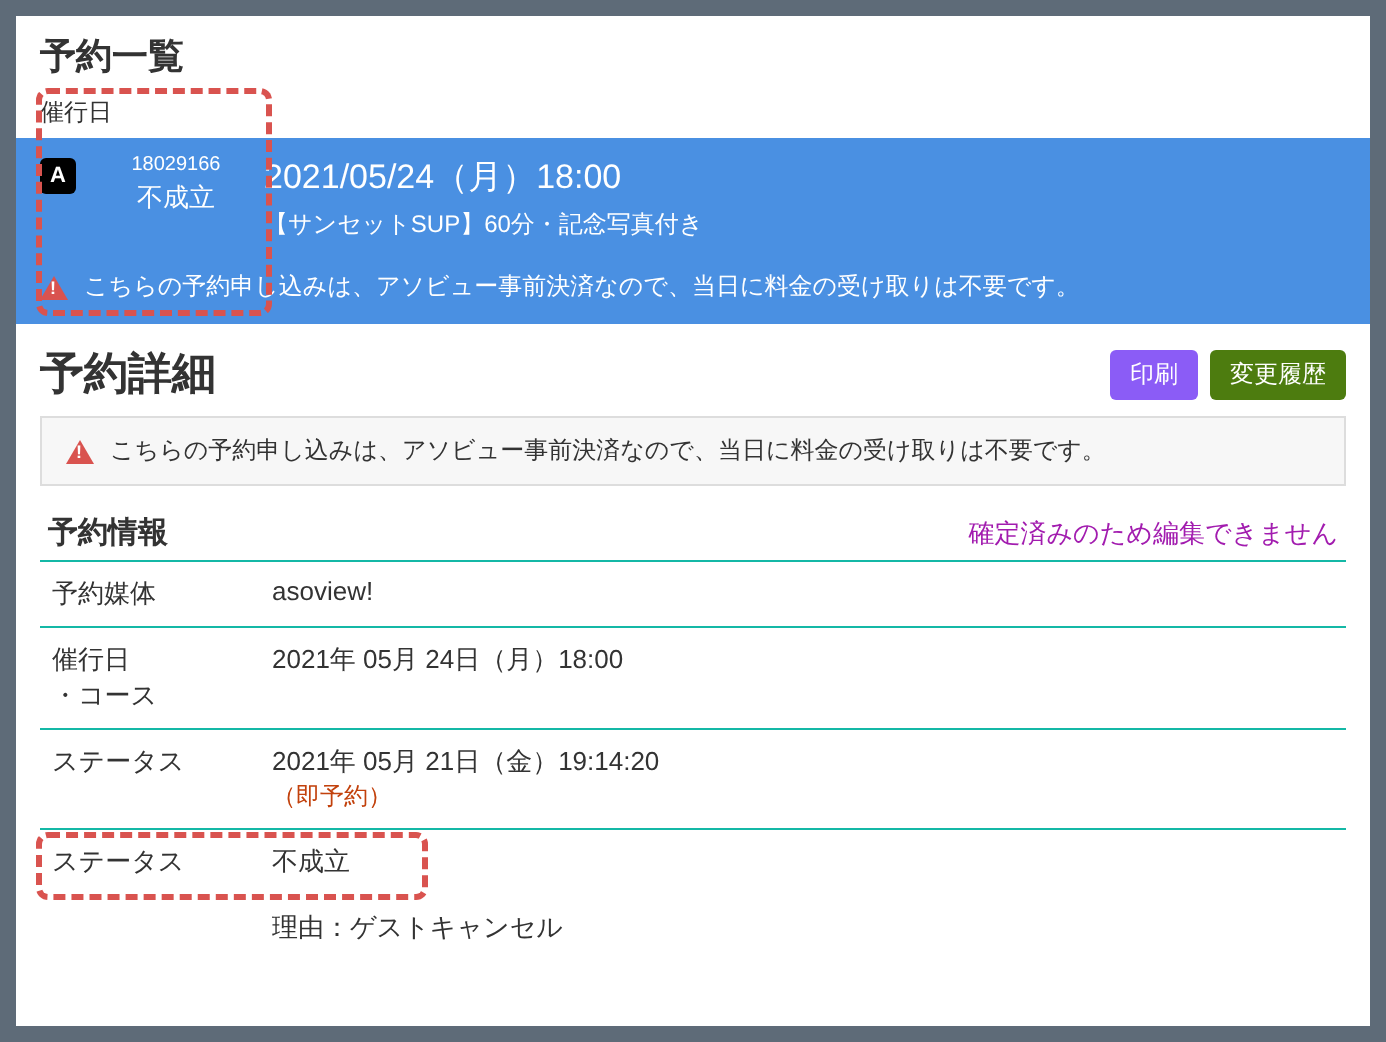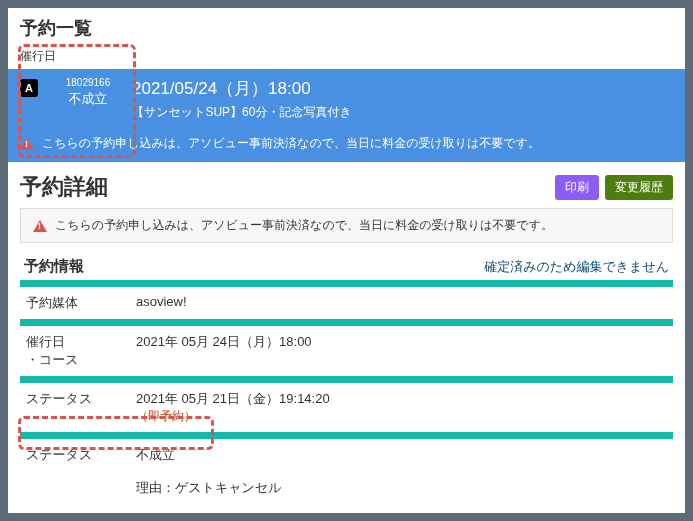--- a/index.html
+++ b/index.html
@@ -30,24 +30,24 @@
     .detail-header { display: flex; align-items: center; padding: 10px 12px 6px; }
     .detail-header .title { font-size: 22px; font-weight: bold; flex: 1; }
     .btn { display: inline-block; padding: 4px 10px; border-radius: 3px; color: #fff; font-size: 12px; cursor: pointer; border: none; margin-left: 6px; }
     .btn-green { background: #8b5cf6; }
     .btn-gray { background: #4d7c0f; }
     
     .alert-box { border: 1px solid #ddd; background: #f7f7f7; padding: 8px 12px; margin: 0 12px 10px; display: flex; align-items: center; gap: 8px; font-size: 12px; }
     
     .info-header { display: flex; padding: 4px 16px; align-items: baseline; }
     .info-header .info-title { font-size: 15px; font-weight: bold; flex: 1; }
-    .info-header .readonly { color: #0c4a6e; font-size: 13px; }
+    .info-header .readonly { color: #a21caf; font-size: 13px; }
     
     .info-table { width: calc(100% - 24px); margin: 0 12px; border-collapse: collapse; }
-    .info-table td { border-top: 7px solid #14b8a6; padding: 7px 6px; vertical-align: top; font-size: 13px; }
+    .info-table td { border-top: 1px solid #14b8a6; padding: 7px 6px; vertical-align: top; font-size: 13px; }
     .info-table td.label { width: 110px; color: #333; }
     .info-table .sub { font-size: 12px; color: #c2410c; }
     .link { color: #337ab7; text-decoration: underline; }
     
     .dashed-highlight { border: 3px dashed #d9534f; position: absolute; pointer-events: none; border-radius: 6px; }
     .hl1 { top: 36px; left: 10px; width: 118px; height: 114px; }
     .hl2 { top: 408px; left: 10px; width: 196px; height: 34px; }
   </style>
 </head>
 <body>

